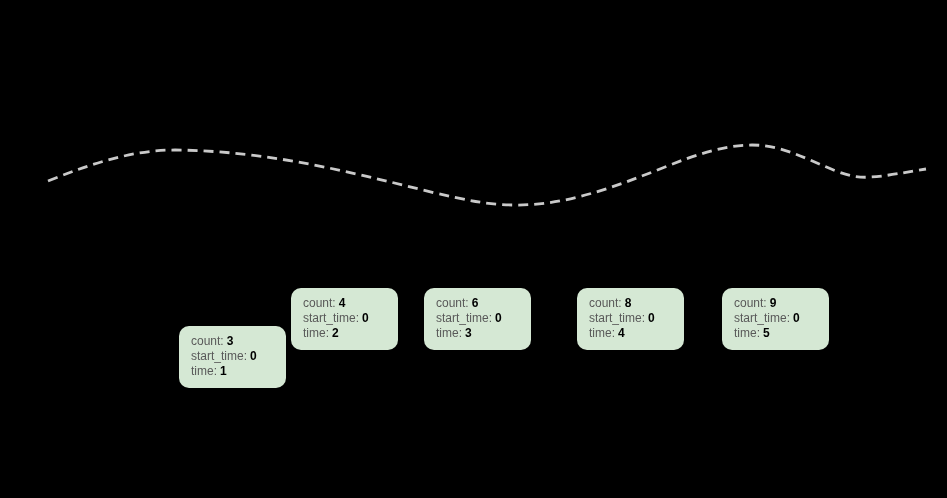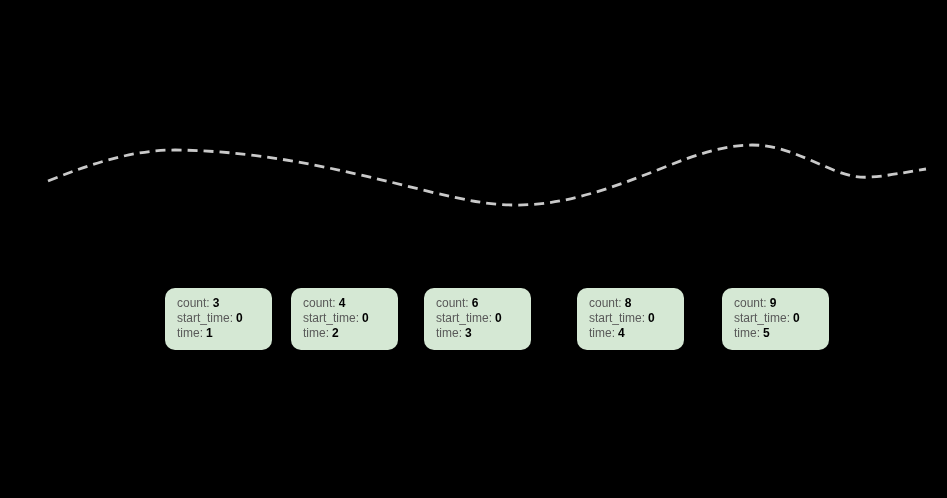--- a/index.html
+++ b/index.html
@@ -40,21 +40,21 @@
   }
   .lbl {
     color: #595959;
     font-weight: 400;
   }
   .val {
     color: #000000;
     font-weight: 700;
     margin-left: 3px;
   }
-  .n1 { left: 165px; }
+  .n1 { left: 179px; margin-top: 38px; }
   .n2 { left: 291px; }
   .n3 { left: 424px; }
   .n4 { left: 577px; }
   .n5 { left: 710px; margin-left: 12px; }
 </style>
 </head>
 <body>
 
 <div id="stage">
 

